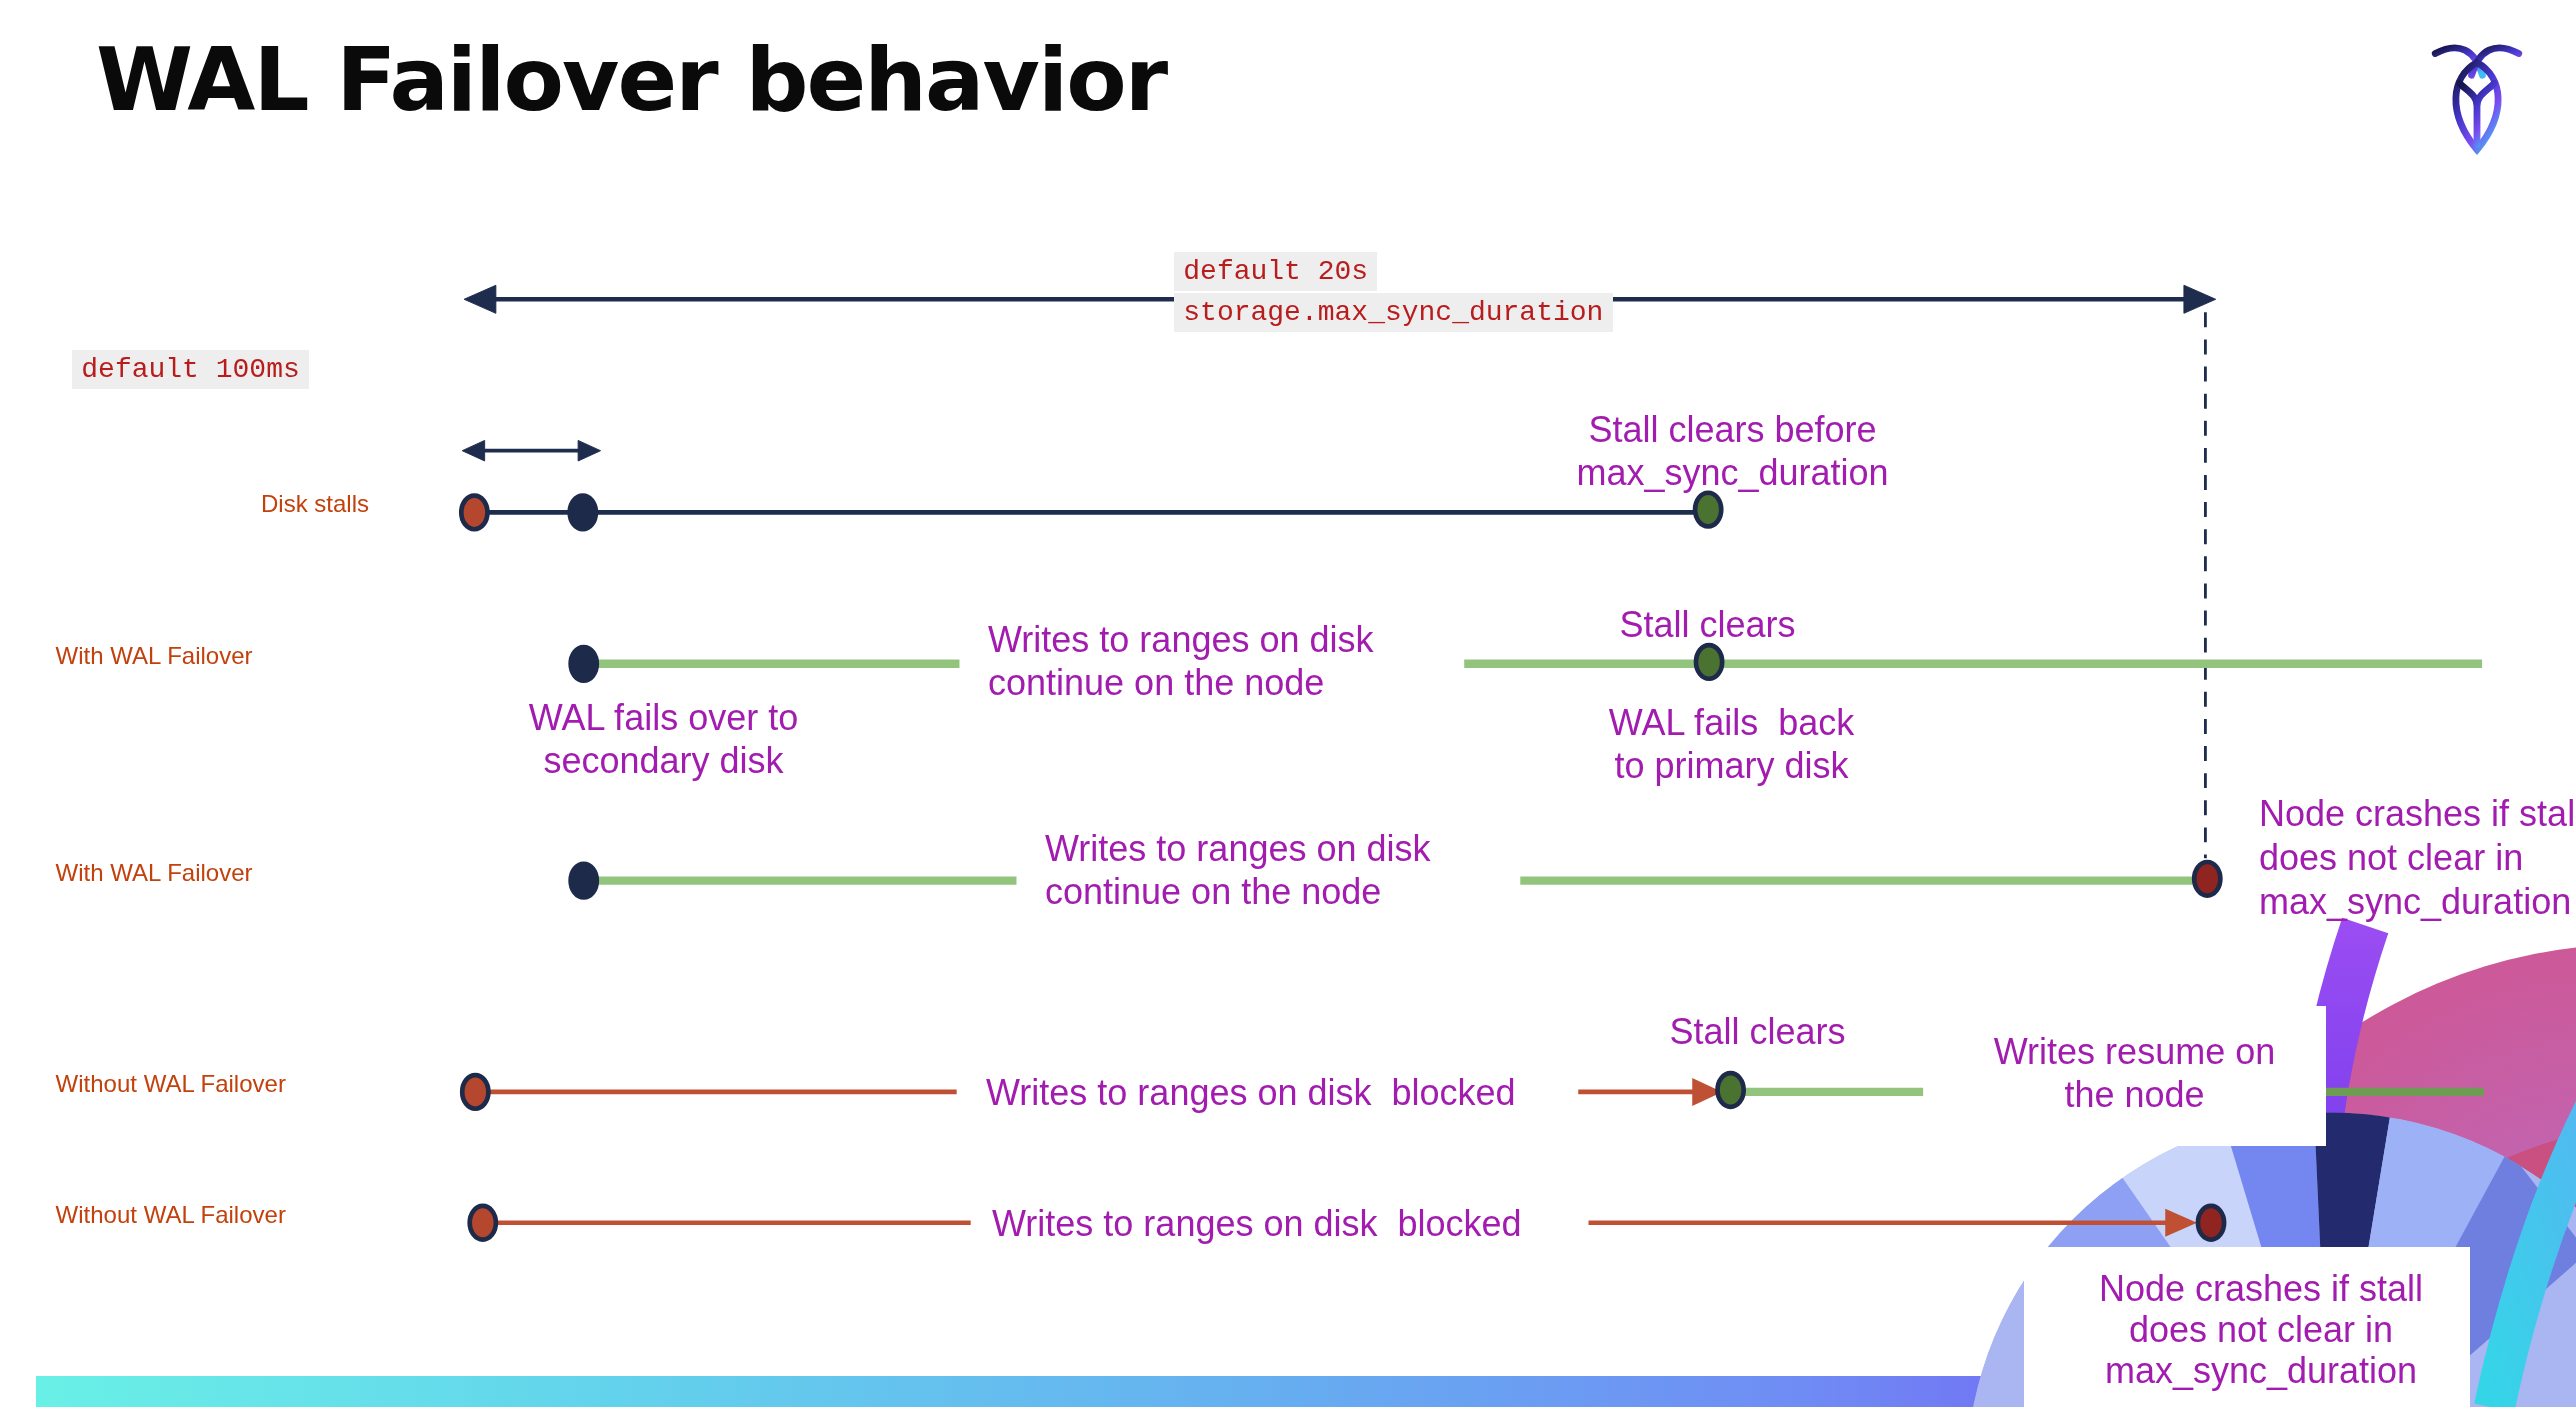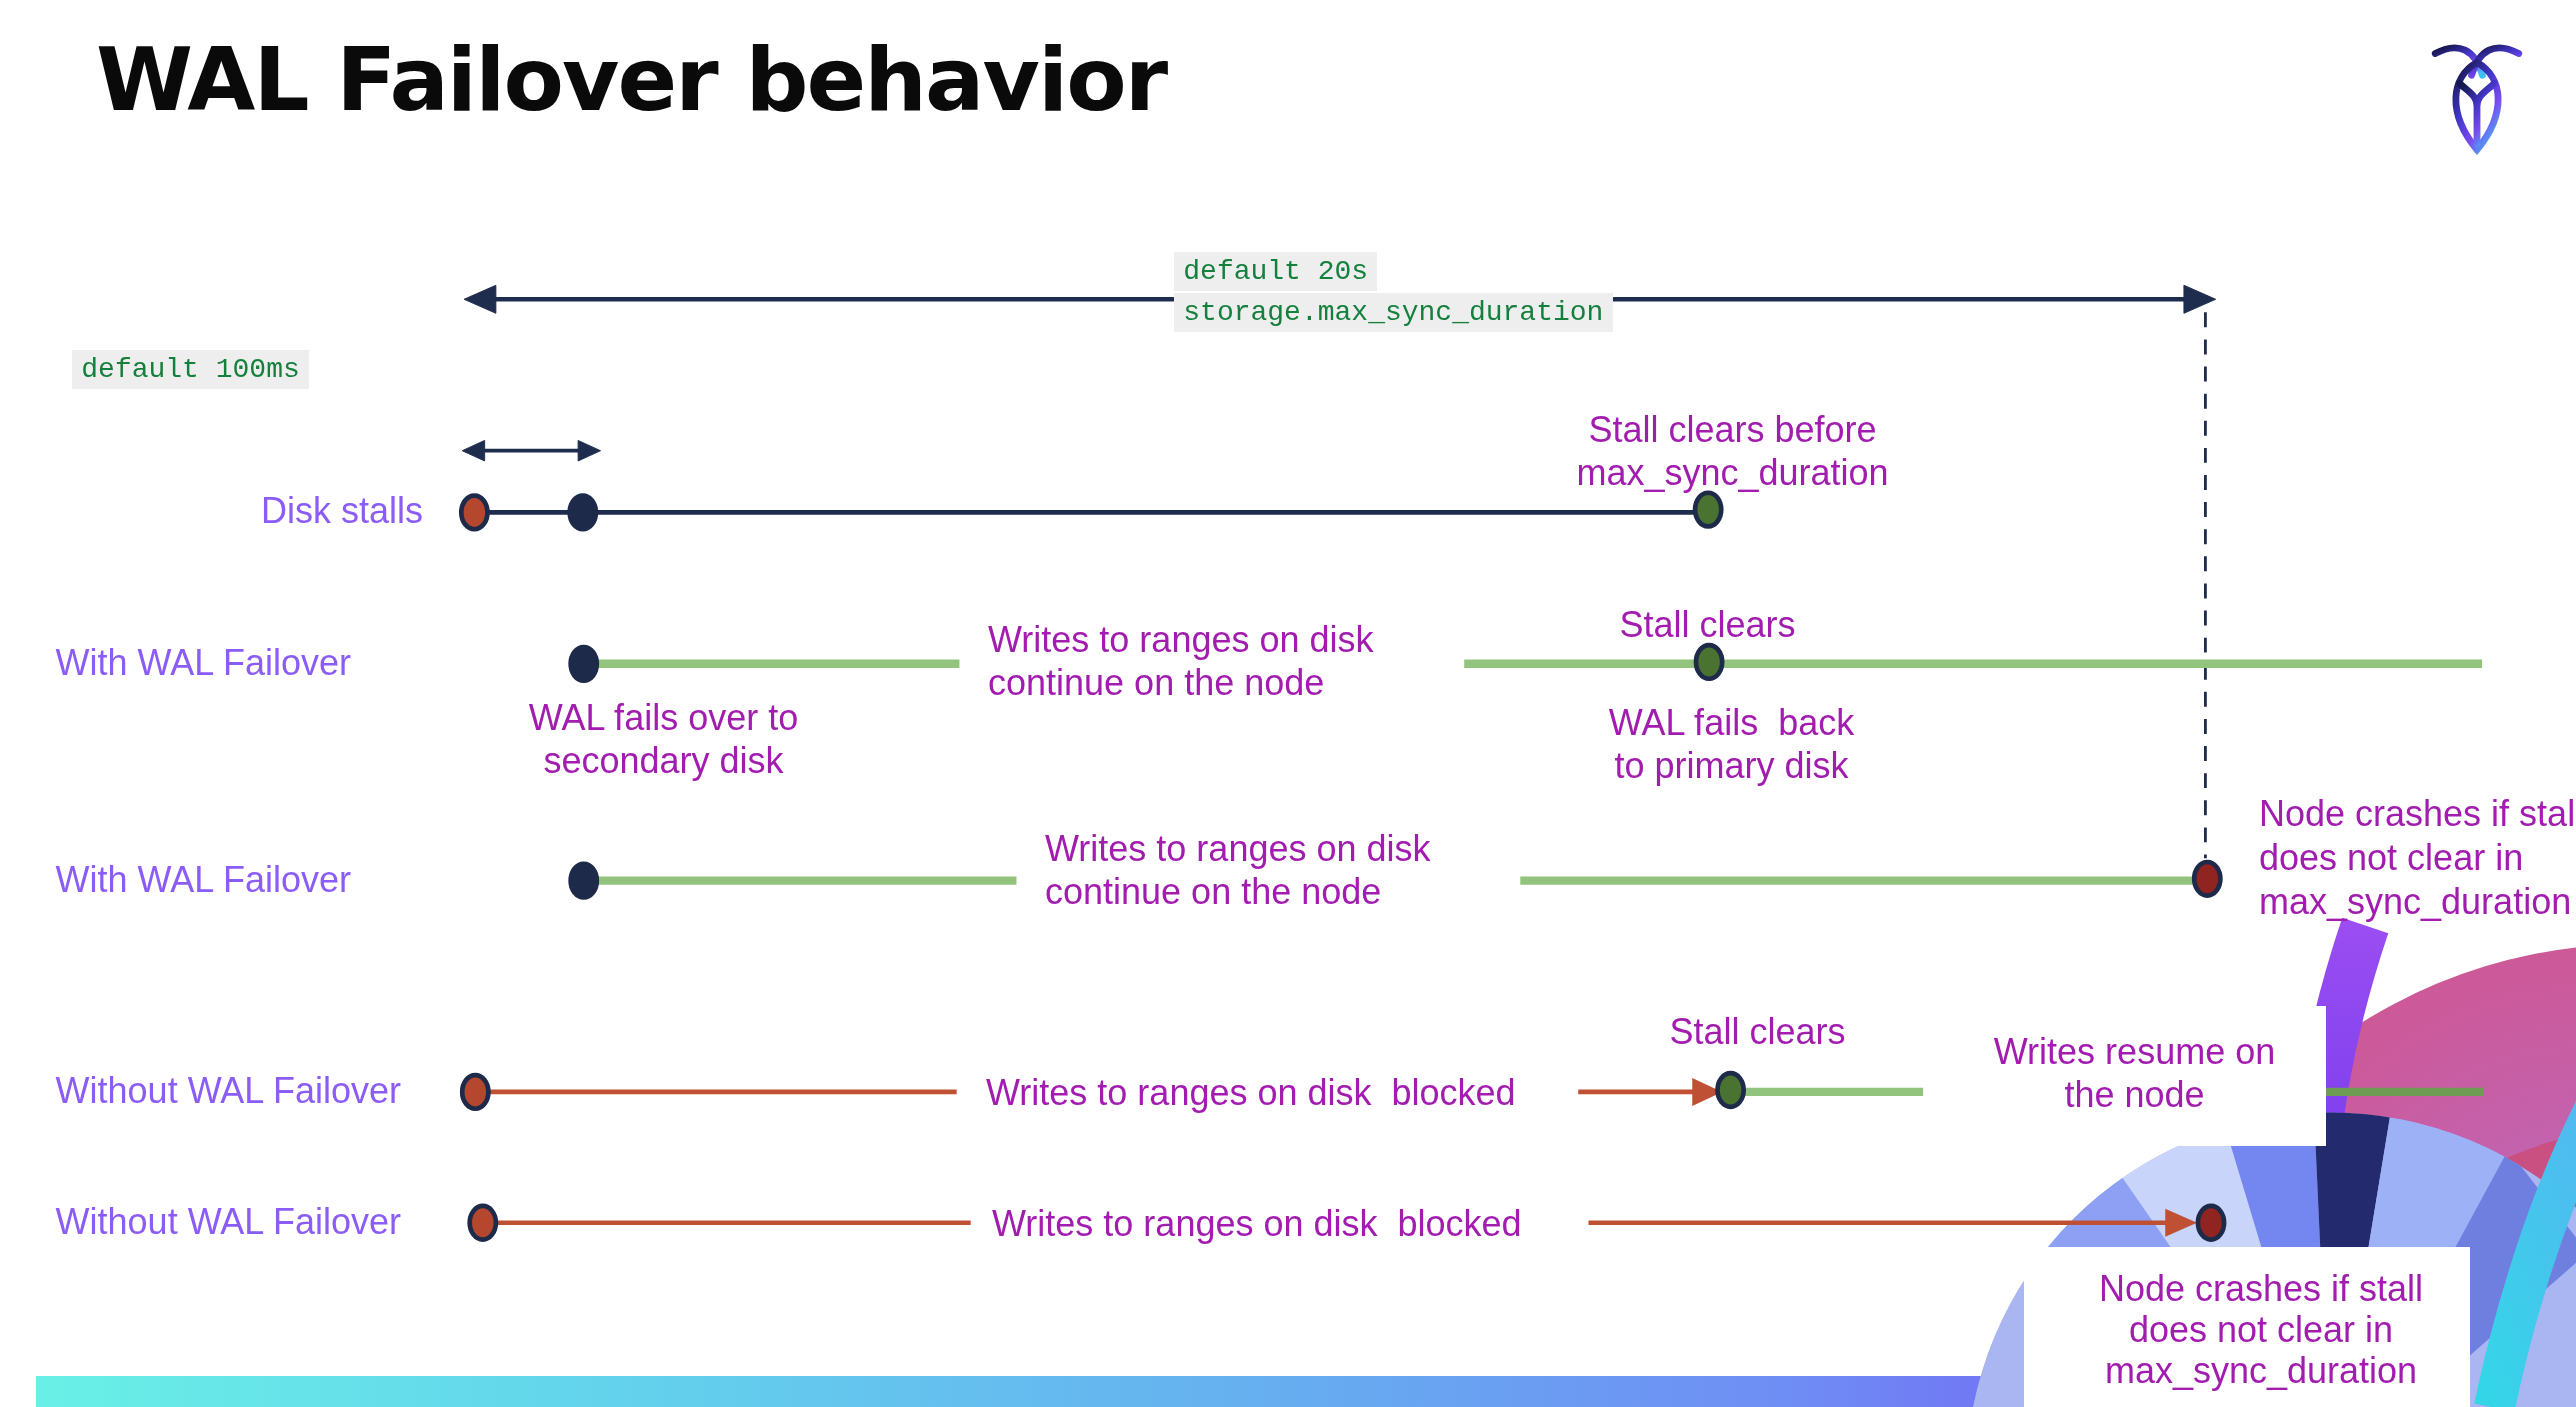--- a/index.html
+++ b/index.html
@@ -2,22 +2,22 @@
 <html style="font-size:15px"><head>
 <meta charset="utf-8">
 <style>
   html,body{margin:0;padding:0;background:#ffffff;}
   .canvas{position:relative;width:2576px;height:1408px;overflow:hidden;background:#ffffff;
           font-family:"Liberation Sans",sans-serif;color:#111;margin-left:36px;}
   .abs{position:absolute;}
   .txt{font-size:36px;line-height:43px;color:#a21caf;white-space:pre-wrap;}
   .ctr{text-align:center;}
   .mono{font-family:"Liberation Mono",monospace;font-size:28px;line-height:32px;
-        background:#eeeeee;color:#15803d;padding:3.7px 9.3px;display:inline-block;white-space:pre;}
-  .rowlabel{font-size:36px;color:#8b5cf6;white-space:pre;}
+        background:#eeeeee;color:#b91c1c;padding:3.7px 9.3px;display:inline-block;white-space:pre;}
+  .rowlabel{font-size:24px;color:#c2410c;white-space:pre;}
   .title{font-family:"DejaVu Sans",sans-serif;font-weight:700;font-size:88px;
          letter-spacing:-1.9px;color:#0a0a0a;}
   .whitebox{background:#ffffff;text-align:center;}
   .bottombar{left:0;top:1376px;width:2576px;height:32px;
     background:linear-gradient(90deg,#69f0e6 0%,#63d3ec 22%,#66aef0 48%,#6f8df4 68%,#7457f3 88%,#7b45f2 100%);}
   svg{display:block;}
   .layer0{z-index:0;} .layer1{z-index:1;} .layer2{z-index:2;}
 </style>
 </head>
 <body>

